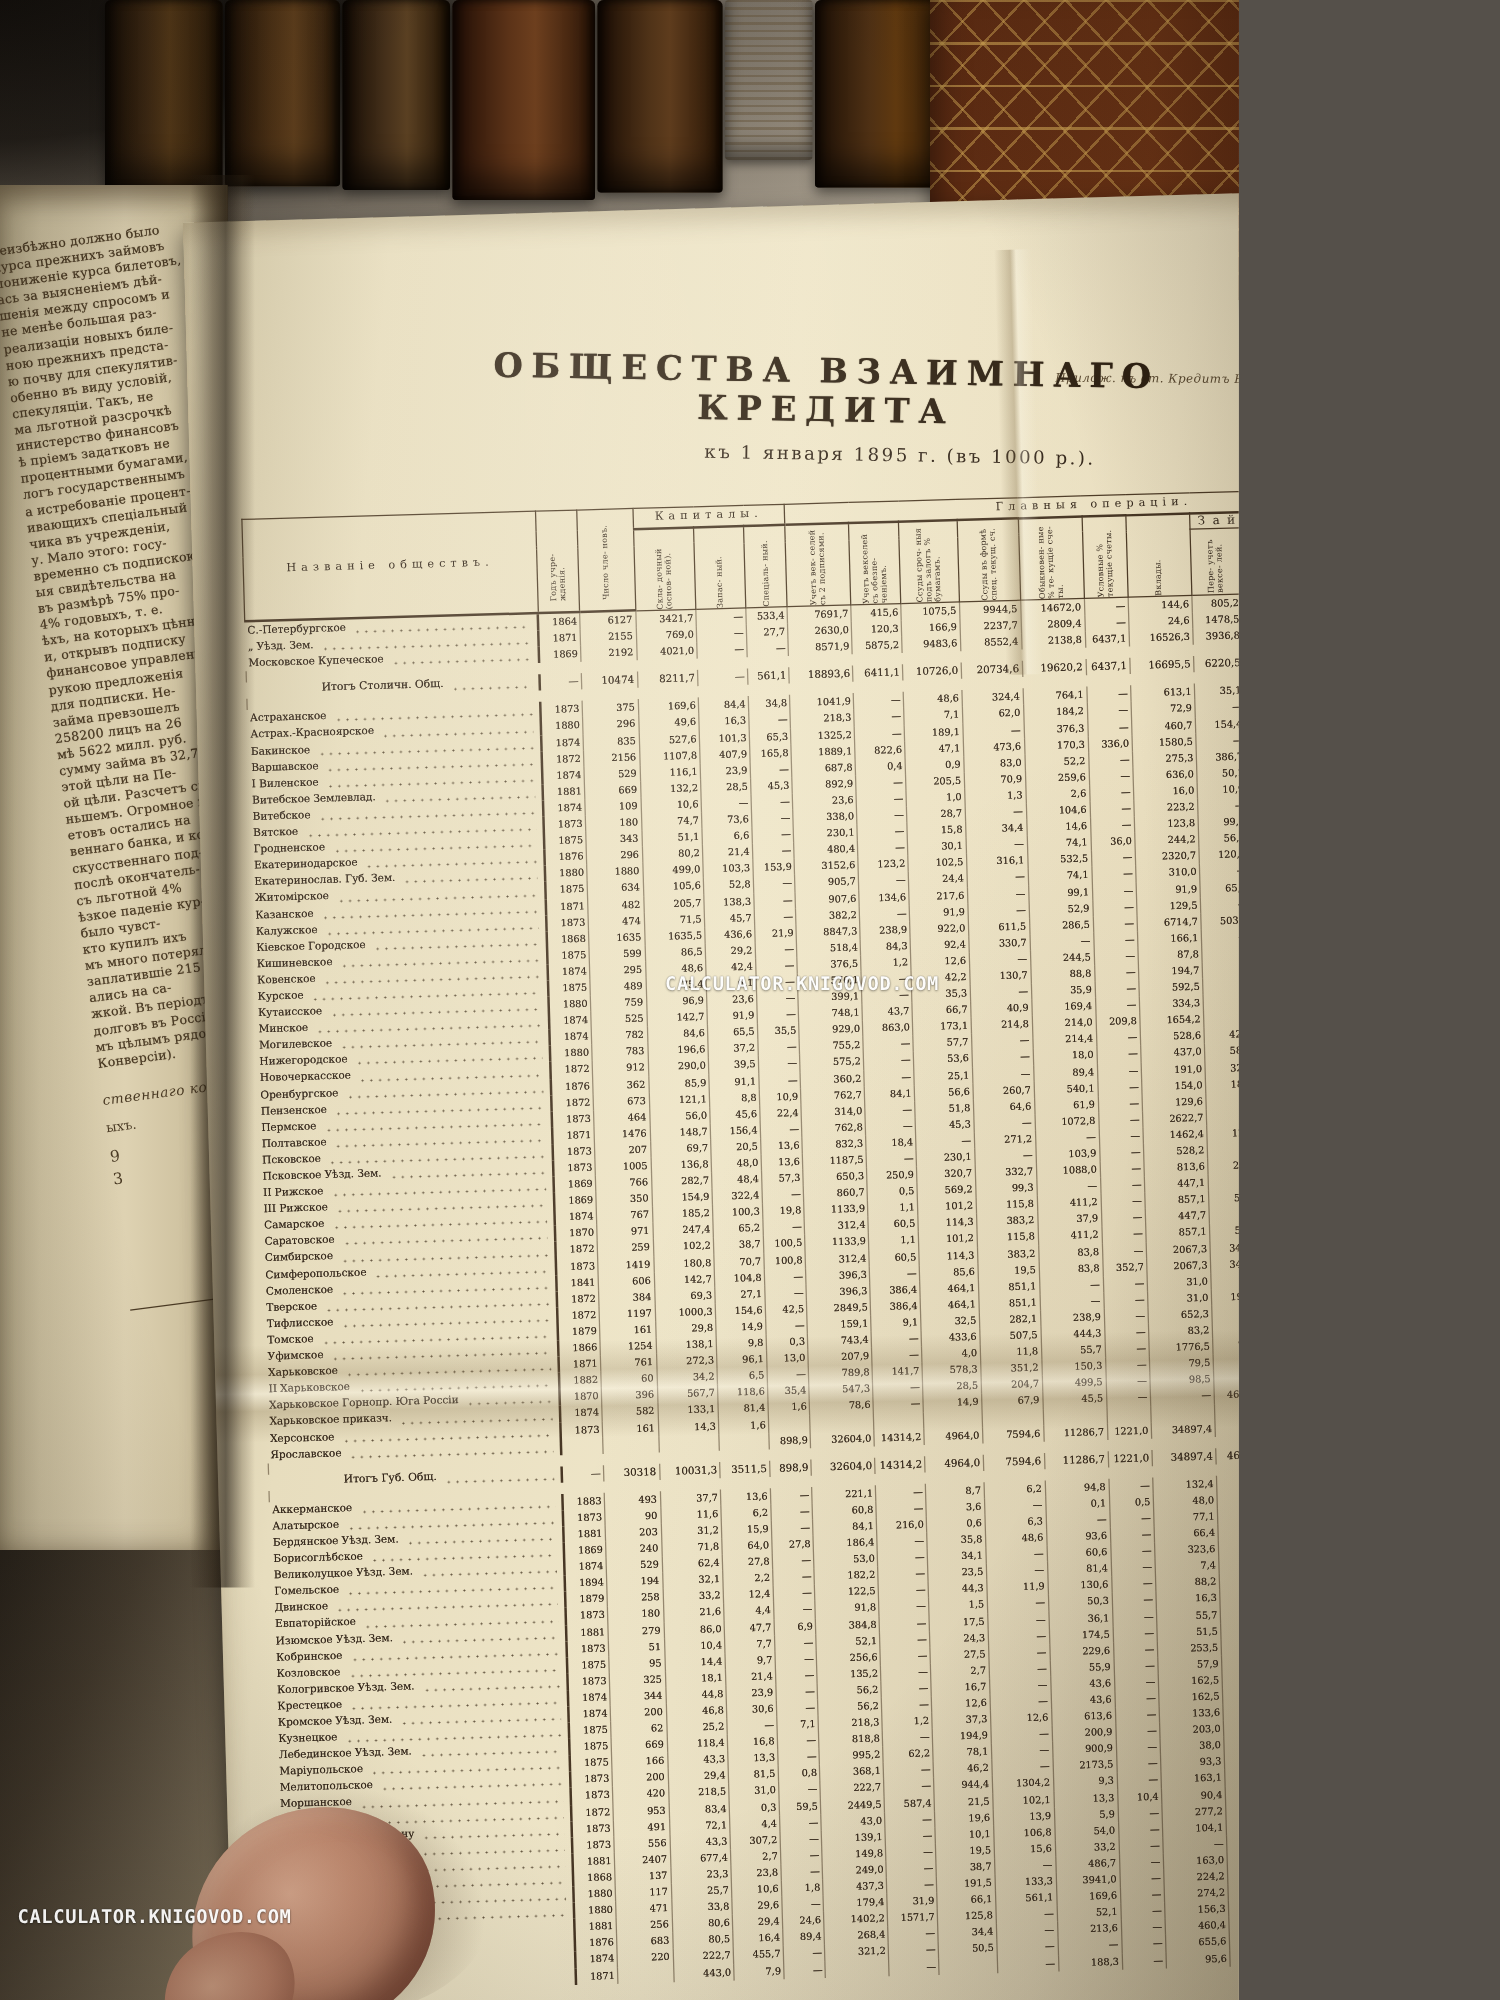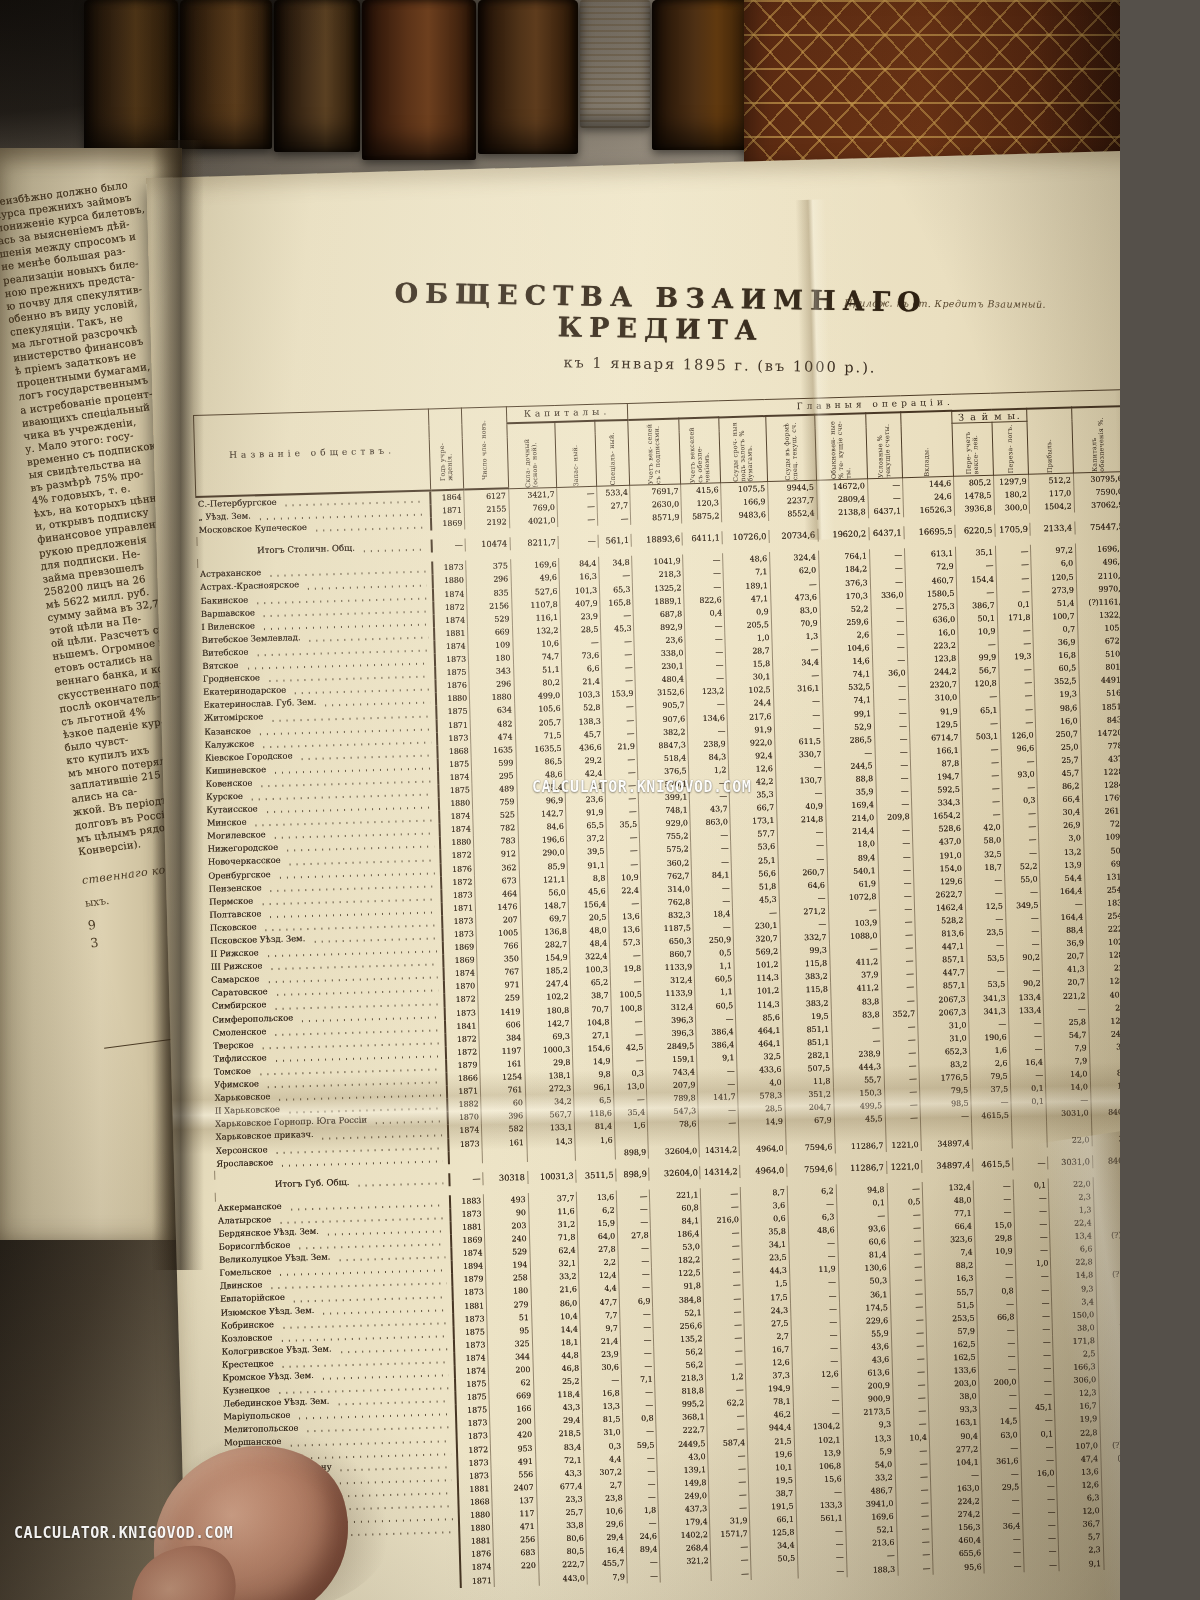--- a/index.html
+++ b/index.html
@@ -1,18 +1,18 @@
 <!DOCTYPE html>
 <html><head>
 <meta charset="utf-8">
 <style>
   html,body{margin:0;padding:0;background:#55504a;}
-  .photo{position:relative;width:1080px;height:1600px;overflow:hidden;
+  .photo{position:relative;width:991px;height:1600px;overflow:hidden;
     background:linear-gradient(180deg,#9a9183 0%,#b0a695 14%,#a79d8c 24%,#958b7a 60%,#8a8070 100%);
-    font-family:"DejaVu Serif","Liberation Serif",serif;padding-left:40px;}
+    font-family:"DejaVu Serif","Liberation Serif",serif;}
   .photo *{box-sizing:border-box;}
   
   .top-shade{position:absolute;left:0;top:0;width:100%;height:420px;
     background:radial-gradient(ellipse at -4% -6%, rgba(8,6,4,.97) 0%, rgba(12,9,6,.85) 22%, rgba(20,15,10,.35) 38%, transparent 60%);z-index:3;pointer-events:none;}
   .right-wall{position:absolute;left:1078px;top:225px;width:122px;height:1375px;
     background:linear-gradient(90deg,rgba(170,160,140,0) 0%,#a09584 30%,#7e7565 70%,#5c554a 100%);z-index:4;}
   .bottom-left-void{position:absolute;left:0;top:1215px;width:190px;height:385px;
     background:linear-gradient(115deg,#241f18 0%,#433a2d 35%,#6a5f4c 70%,#8a7d63 100%);z-index:4;}
   
   .books{position:absolute;left:84px;top:0;width:680px;height:175px;z-index:5;}

